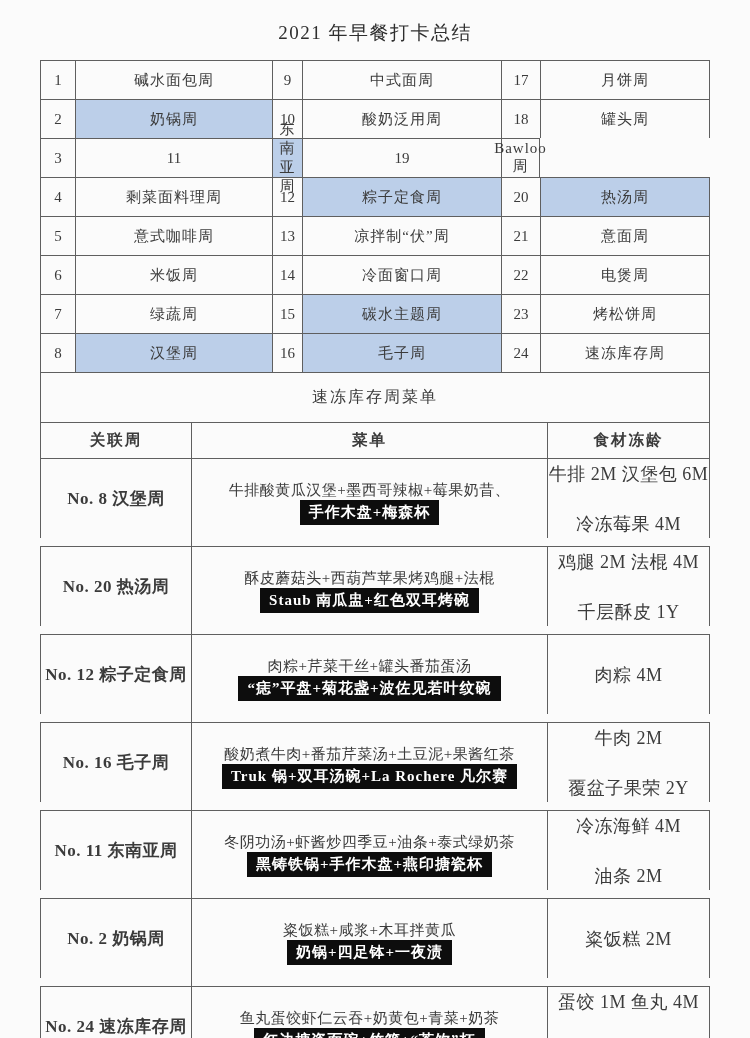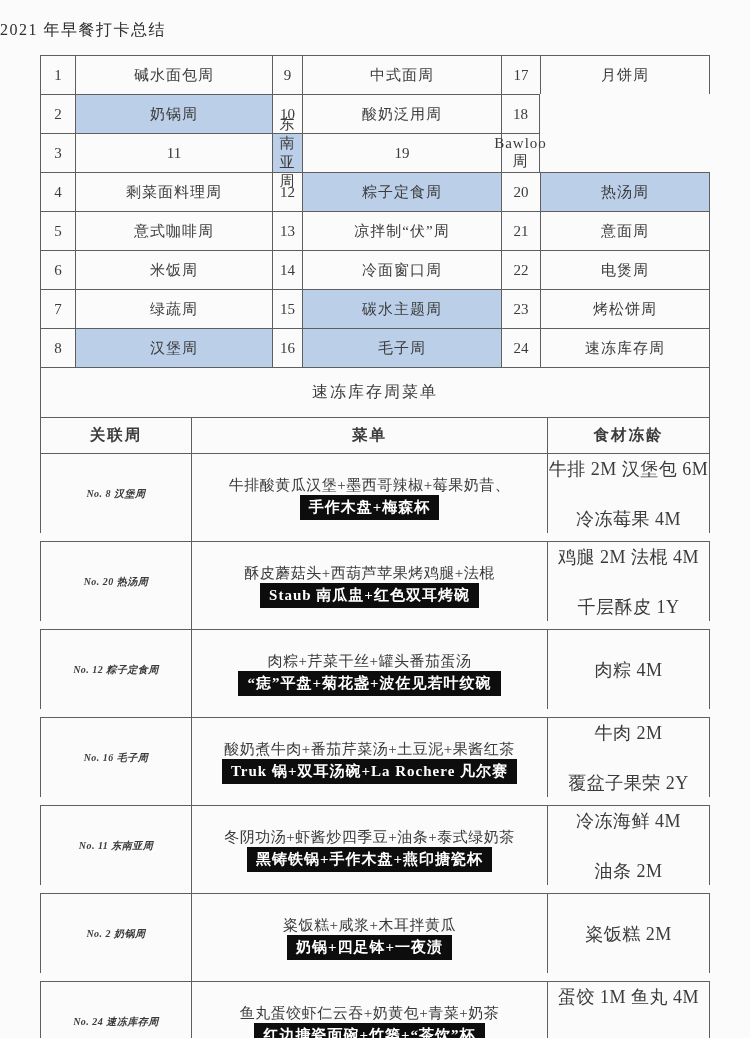--- a/index.html
+++ b/index.html
@@ -10,23 +10,23 @@
   }
   html,body{margin:0;padding:0;}
   body{
     width:750px;height:1038px;
     background:#fbfbfb;
     color:var(--ink);
     font-family:"Liberation Serif","DejaVu Serif",serif;
     -webkit-font-smoothing:antialiased;
   }
   .title{
-    text-align:left;
+    text-align:center;
     padding-top:20px;
-    font-size:16px;
+    font-size:19px;
     letter-spacing:1.5px;
     color:#2e2e2e;
   }
   .table-wrap{
     margin:14px 0 0 40px;
     width:670px;
     border-bottom:1px solid var(--bd);
   }
   .row{display:grid;}
   .row > div{
@@ -44,21 +44,21 @@
   .hl{background:var(--blue);}
   
   .section-row{grid-template-columns:670px;}
   .section-row > div{height:49px;font-size:16px;letter-spacing:2px;}
   
   .colhead{grid-template-columns:151px 356px 163px;}
   .colhead > div{height:35px;font-size:15.5px;font-weight:bold;letter-spacing:2px;}
   
   .data{grid-template-columns:151px 356px 163px;}
   .data > div{height:79px;}
-  .week-label{font-weight:bold;font-size:10px;letter-spacing:.5px;font-style:italic;}
+  .week-label{font-weight:bold;font-size:17px;letter-spacing:.5px;}
   .menu-cell{flex-direction:column;justify-content:space-evenly;padding:4px 6px;box-sizing:border-box;}
   .dish-line{font-size:15px;letter-spacing:.5px;}
   .tableware{
     background:var(--blk);
     color:#ffffff;
     padding:3px 9px;
     font-size:15px;
     font-weight:600;
     letter-spacing:1px;
   }
@@ -79,20 +79,21 @@
     <div>中式面周</div>
     <div class="num">17</div>
     <div>月饼周</div>
   </div>
   <div class="row sum">
     <div class="num">2</div>
     <div class="hl">奶锅周</div>
     <div class="num">10</div>
     <div>酸奶泛用周</div>
     <div class="num">18</div>
+    <div>罐头周</div>
   </div>
   <div class="row sum">
     <div class="num">3</div>
     <div class="num">11</div>
     <div class="hl">东南亚周</div>
     <div class="num">19</div>
     <div>Bawloo 周</div>
   </div>
   <div class="row sum">
     <div class="num">4</div>

